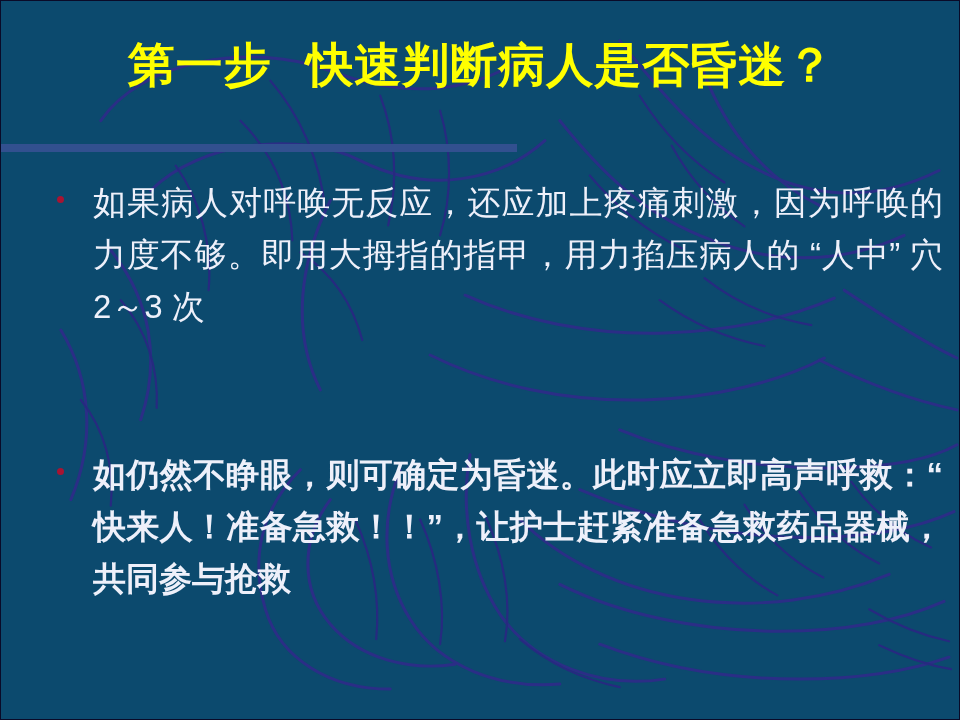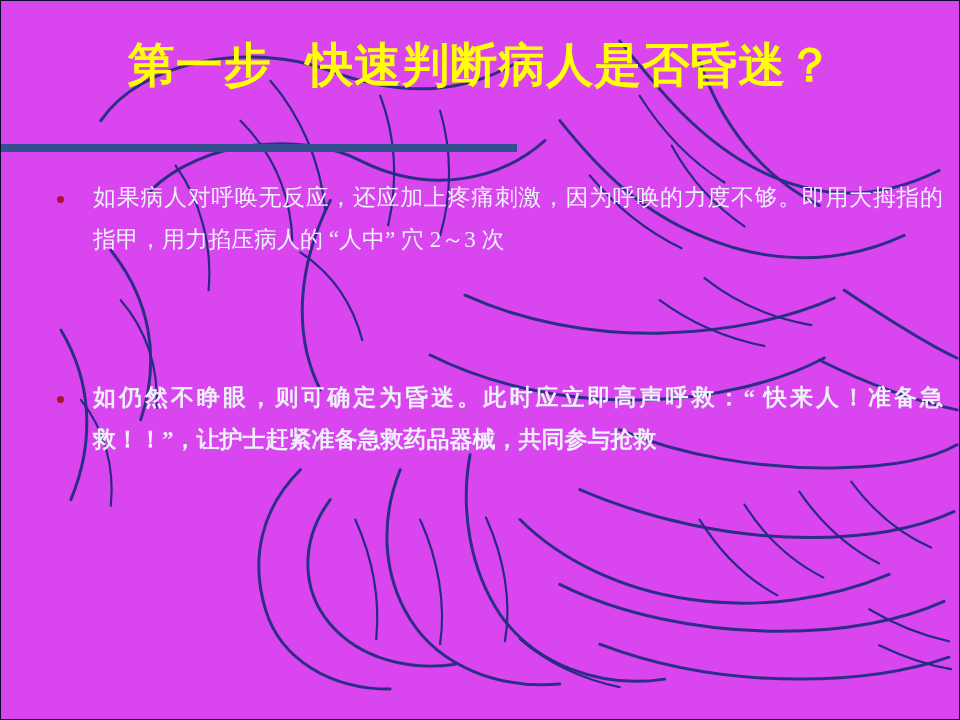--- a/index.html
+++ b/index.html
@@ -7,21 +7,21 @@
     margin: 0;
     padding: 0;
     background: #000000;
   }
 
   #slide {
     position: relative;
     width: 960px;
     height: 720px;
     overflow: hidden;
-    background: #d946ef;
+    background: #0c4a6e;
     box-sizing: border-box;
     border: 1px solid #0a0a28;
     font-family: "DejaVu Sans", "Liberation Sans", sans-serif;
     -webkit-font-smoothing: antialiased;
   }
 
   
   #watermark {
     position: absolute;
     inset: 0;
@@ -105,25 +105,25 @@
     left: 56px;
     top: 19px;
     width: 7px;
     height: 7px;
     border-radius: 50%;
     background: #a81432;
   }
 
   .bullet-text {
     color: #eef0fa;
-    font-size: 23px;
-    line-height: 42px;
+    font-size: 33px;
+    line-height: 52px;
     text-align: justify;
     text-justify: inter-ideograph;
-    font-family: Liberation Serif, serif;
+    font-family: Liberation Sans, sans-serif;
   }
   .bullet-text.weight-normal { font-weight: normal; }
   .bullet-text.weight-bold   { font-weight: bold; }
 </style>
 </head>
 <body>
 
 <div id="slide">
 
   <div id="watermark">

